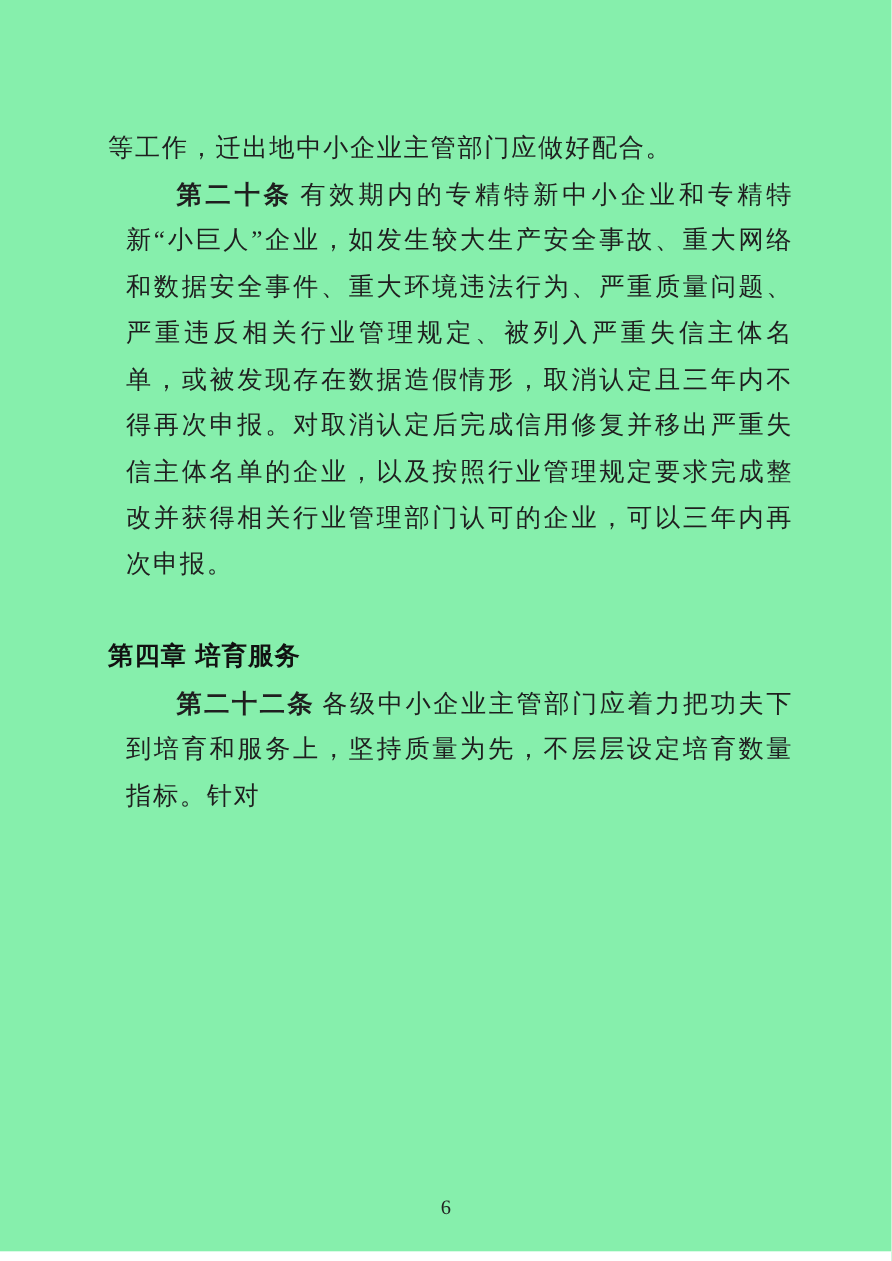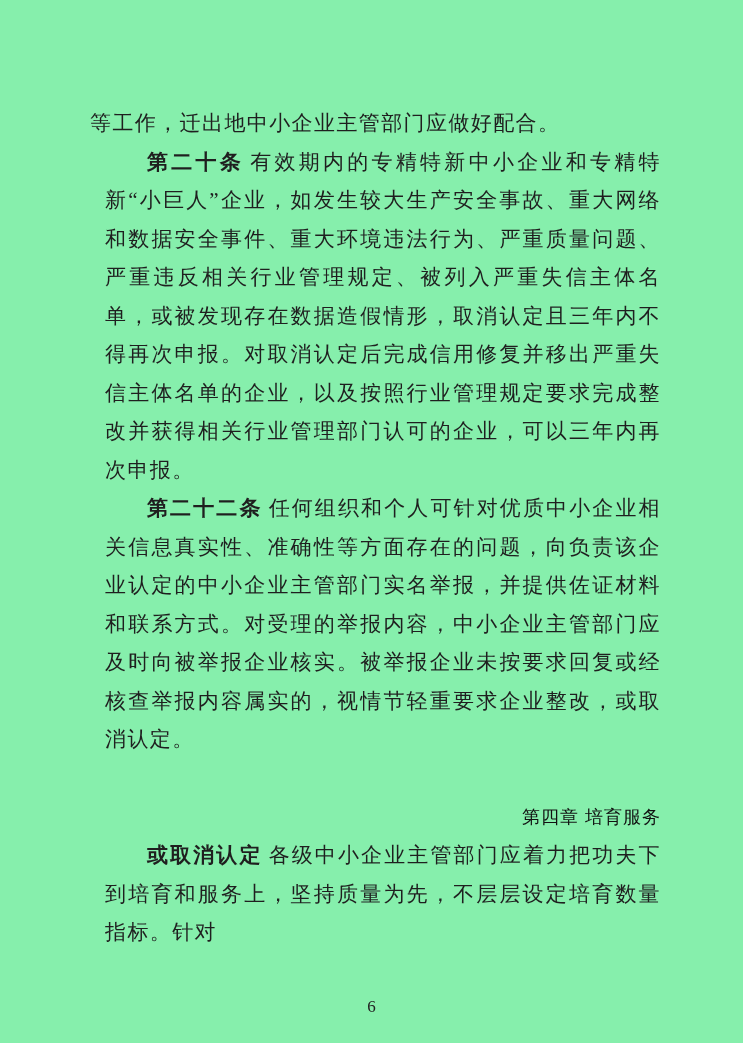--- a/index.html
+++ b/index.html
@@ -35,24 +35,24 @@
   .para.indent {
     text-indent: 2em;
     margin-left: 15px;
   }
   .lead {
     font-weight: bold;
     margin-right: 6px;
   }
   .chapter {
     margin: 39px 0 0 0;
-    font-size: 18px;
+    font-size: 21px;
     line-height: 38.5px;
-    font-weight: normal;
-    text-align: right;
+    font-weight: bold;
+    text-align: left;
     letter-spacing: 1px;
     font-family: "Liberation Sans", sans-serif;
     color: #111111;
   }
   .page-number {
     position: absolute;
     left: 0;
     right: 0;
     top: 995px;
     text-align: center;
@@ -62,18 +62,17 @@
     color: #222222;
   }
 </style>
 </head>
 <body>
 
 <div class="page">
   <div class="content">
       <p class="para">等工作，迁出地中小企业主管部门应做好配合。</p>
       <p class="para indent"><span class="lead">第二十条</span>有效期内的专精特新中小企业和专精特新“小巨人”企业，如发生较大生产安全事故、重大网络和数据安全事件、重大环境违法行为、严重质量问题、严重违反相关行业管理规定、被列入严重失信主体名单，或被发现存在数据造假情形，取消认定且三年内不得再次申报。对取消认定后完成信用修复并移出严重失信主体名单的企业，以及按照行业管理规定要求完成整改并获得相关行业管理部门认可的企业，可以三年内再次申报。</p>
-      <p class="para indent"><span class="lead">第二十二条</span>任何组织和个人可针对优质中小企业相关信息真实性、准确性等方面存在的问题，向负责该企业认定的中小企业主管部门实名举报，并提供佐证材料和联系方式。对受理的举报内容，中小企业主管部门应及时向被举报企业核实。被举报企业未按要求回复或经核查举报内容属实的，视情节轻重要求企业整改，或取消认定。</p>
       <p class="chapter">第四章 培育服务</p>
-      <p class="para indent"><span class="lead">或取消认定</span>各级中小企业主管部门应着力把功夫下到培育和服务上，坚持质量为先，不层层设定培育数量指标。针对</p>
+      <p class="para indent"><span class="lead">第二十二条</span>各级中小企业主管部门应着力把功夫下到培育和服务上，坚持质量为先，不层层设定培育数量指标。针对</p>
     </div>
   <div class="page-number">6</div>
 </div>
 
 </body></html>

